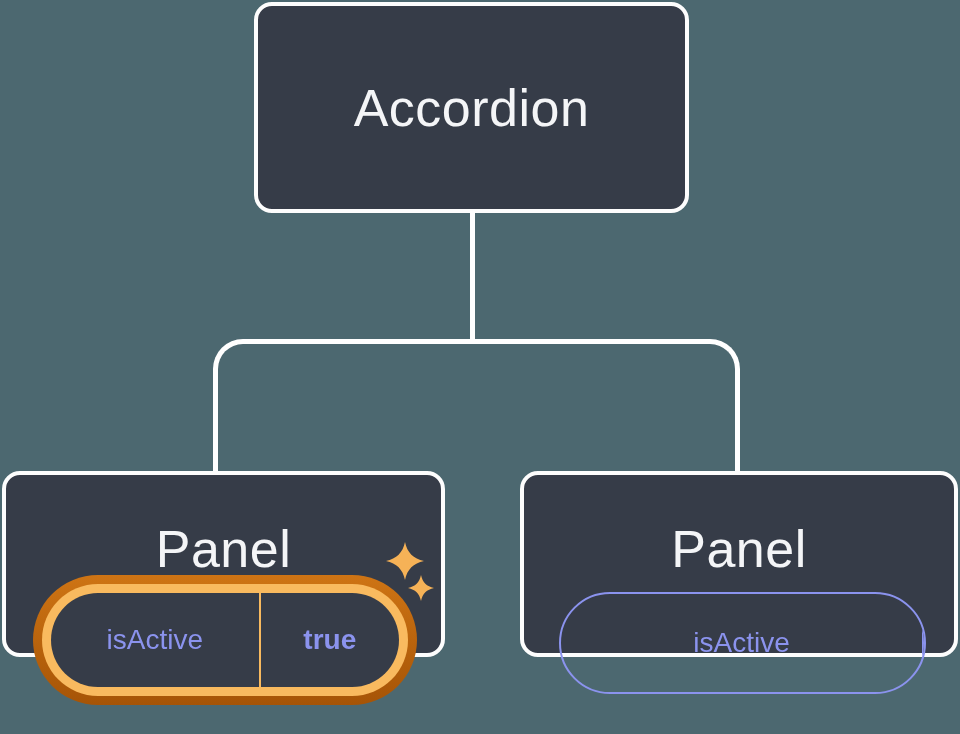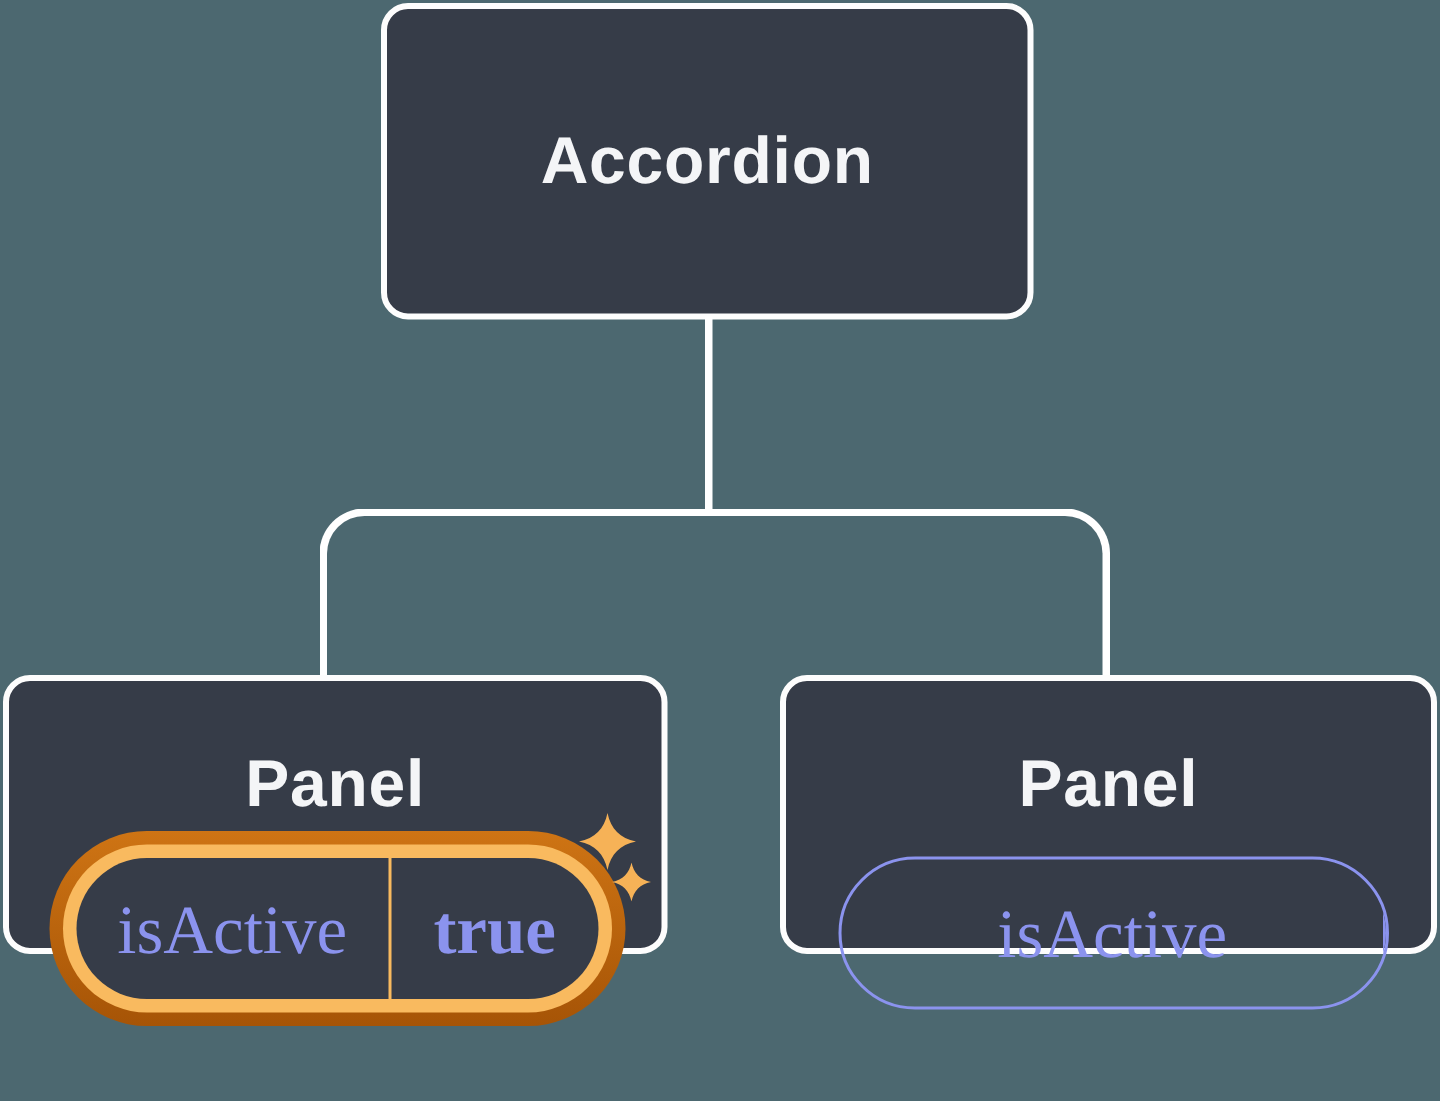--- a/index.html
+++ b/index.html
@@ -20,25 +20,25 @@
     background: var(--node-background, #363C48);
     border: 4px solid var(--node-border, #FDFDFD);
     border-radius: 18px;
   }
   .root-node {
     left: 254px; top: 2px; width: 435px; height: 211px;
     display: flex; align-items: center; justify-content: center;
   }
   .node-title {
     color: var(--node-title, #F4F5F7);
-    font-size: 44px;
-    font-weight: 700;
+    font-size: 52px;
+    font-weight: 400;
     letter-spacing: 0.5px;
   }
-  .panel-node { top: 450px; height: 186px; }
+  .panel-node { top: 471px; height: 186px; }
   .panel-left  { left: 2px;   width: 443px; }
   .panel-right { left: 520px; width: 438px; }
   .panel-title {
     position: absolute; top: 44px; left: 0; width: 100%;
     text-align: center;
   }
 
   
   .stem {
     position: absolute;
@@ -90,22 +90,21 @@
     border: 2px solid var(--prop-border-inactive, #8B93EE);
     border-radius: 51px;
     display: flex;
     align-items: stretch;
     overflow: hidden;
   }
 
   .cell {
     display: flex; align-items: center; justify-content: center;
     color: var(--prop-text, #8B93EE);
-    font-size: 46px;
-    font-family: Liberation Serif, serif;
+    font-size: 28px;
   }
   .key { flex: 60 0 0; }
   .val { flex: 40 0 0; }
   .strong { font-weight: 700; }
   .vdiv { width: 2px; flex: none; }
   .vdiv.amber  { background: var(--highlight-ring-inner, #F9BA5F); }
   .vdiv.purple { background: var(--prop-border-inactive, #8B93EE); }
 
   
   .sparkle { position: absolute; fill: var(--sparkle, #F6B257); }

